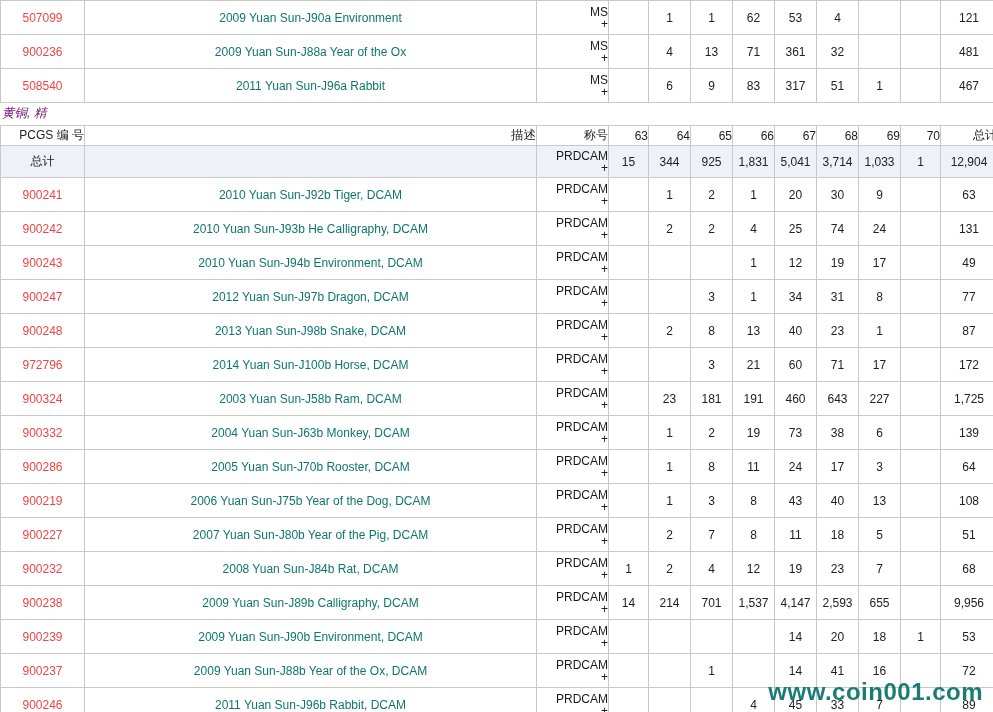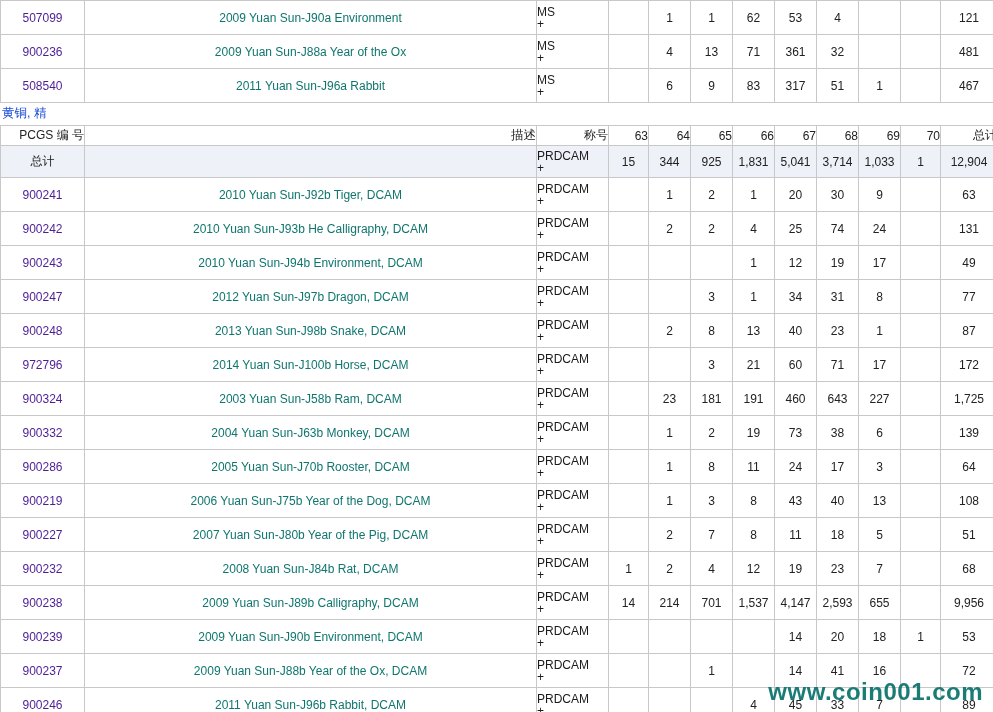--- a/index.html
+++ b/index.html
@@ -38,30 +38,30 @@
   
   col.c-pcgs   { width: 84px; }
   col.c-desc   { width: 452px; }
   col.c-grade  { width: 72px; }
   col.c-n      { width: 40px; }
   col.c-n2     { width: 42px; }
   col.c-tot    { width: 57px; }
 
   td.pcgs {
     text-align: center;
-    color: #4c1d95;
+    color: #ef4444;
     font-size: 12px;
   }
   td.desc {
     text-align: center;
     font-size: 12.5px;
     color: #0f766e;
   }
   td.grade {
-    text-align: left;
+    text-align: right;
     font-size: 11.5px;
     line-height: 1.05;
     color: #1a1a1a;
     padding: 0 1px;
   }
   td.num {
     text-align: center;
     font-size: 12px;
   }
   td.total {
@@ -78,24 +78,25 @@
   tr.totals-row td {
     background: #eef2f8;
     height: 32px;
   }
   tr.totals-row td.label {
     text-align: center;
     color: #1a1a1a;
   }
   .section-label {
     font-size: 12.5px;
-    color: #1d4ed8;
+    color: #701a75;
     padding: 3px 4px 2px 2px;
     height: 17px;
     line-height: 14px;
+    font-style: italic;
   }
   .grade-stack {
     display: block;
     line-height: 1.0;
   }
   .grade-stack .l1 { display: block; }
   .grade-stack .l2 { display: block; }
   .watermark {
     position: absolute;
     right: 10px;

